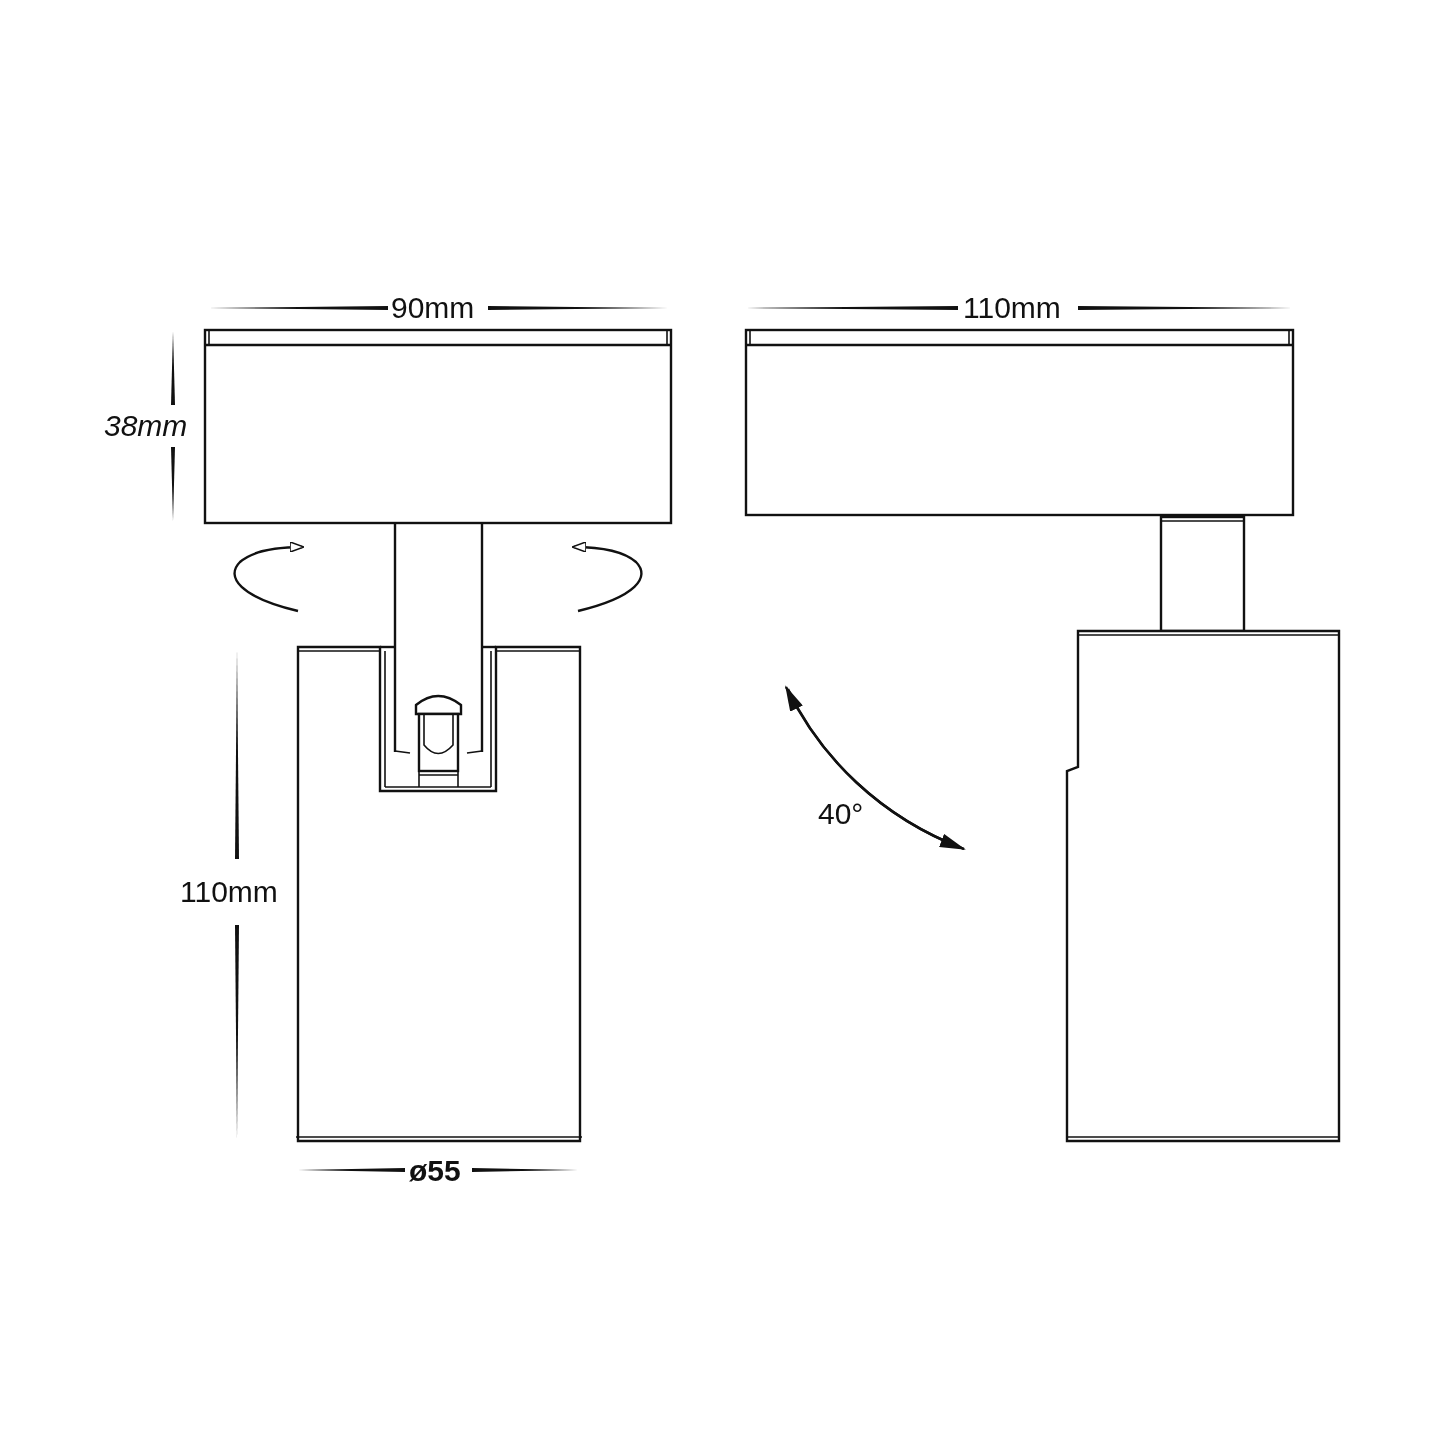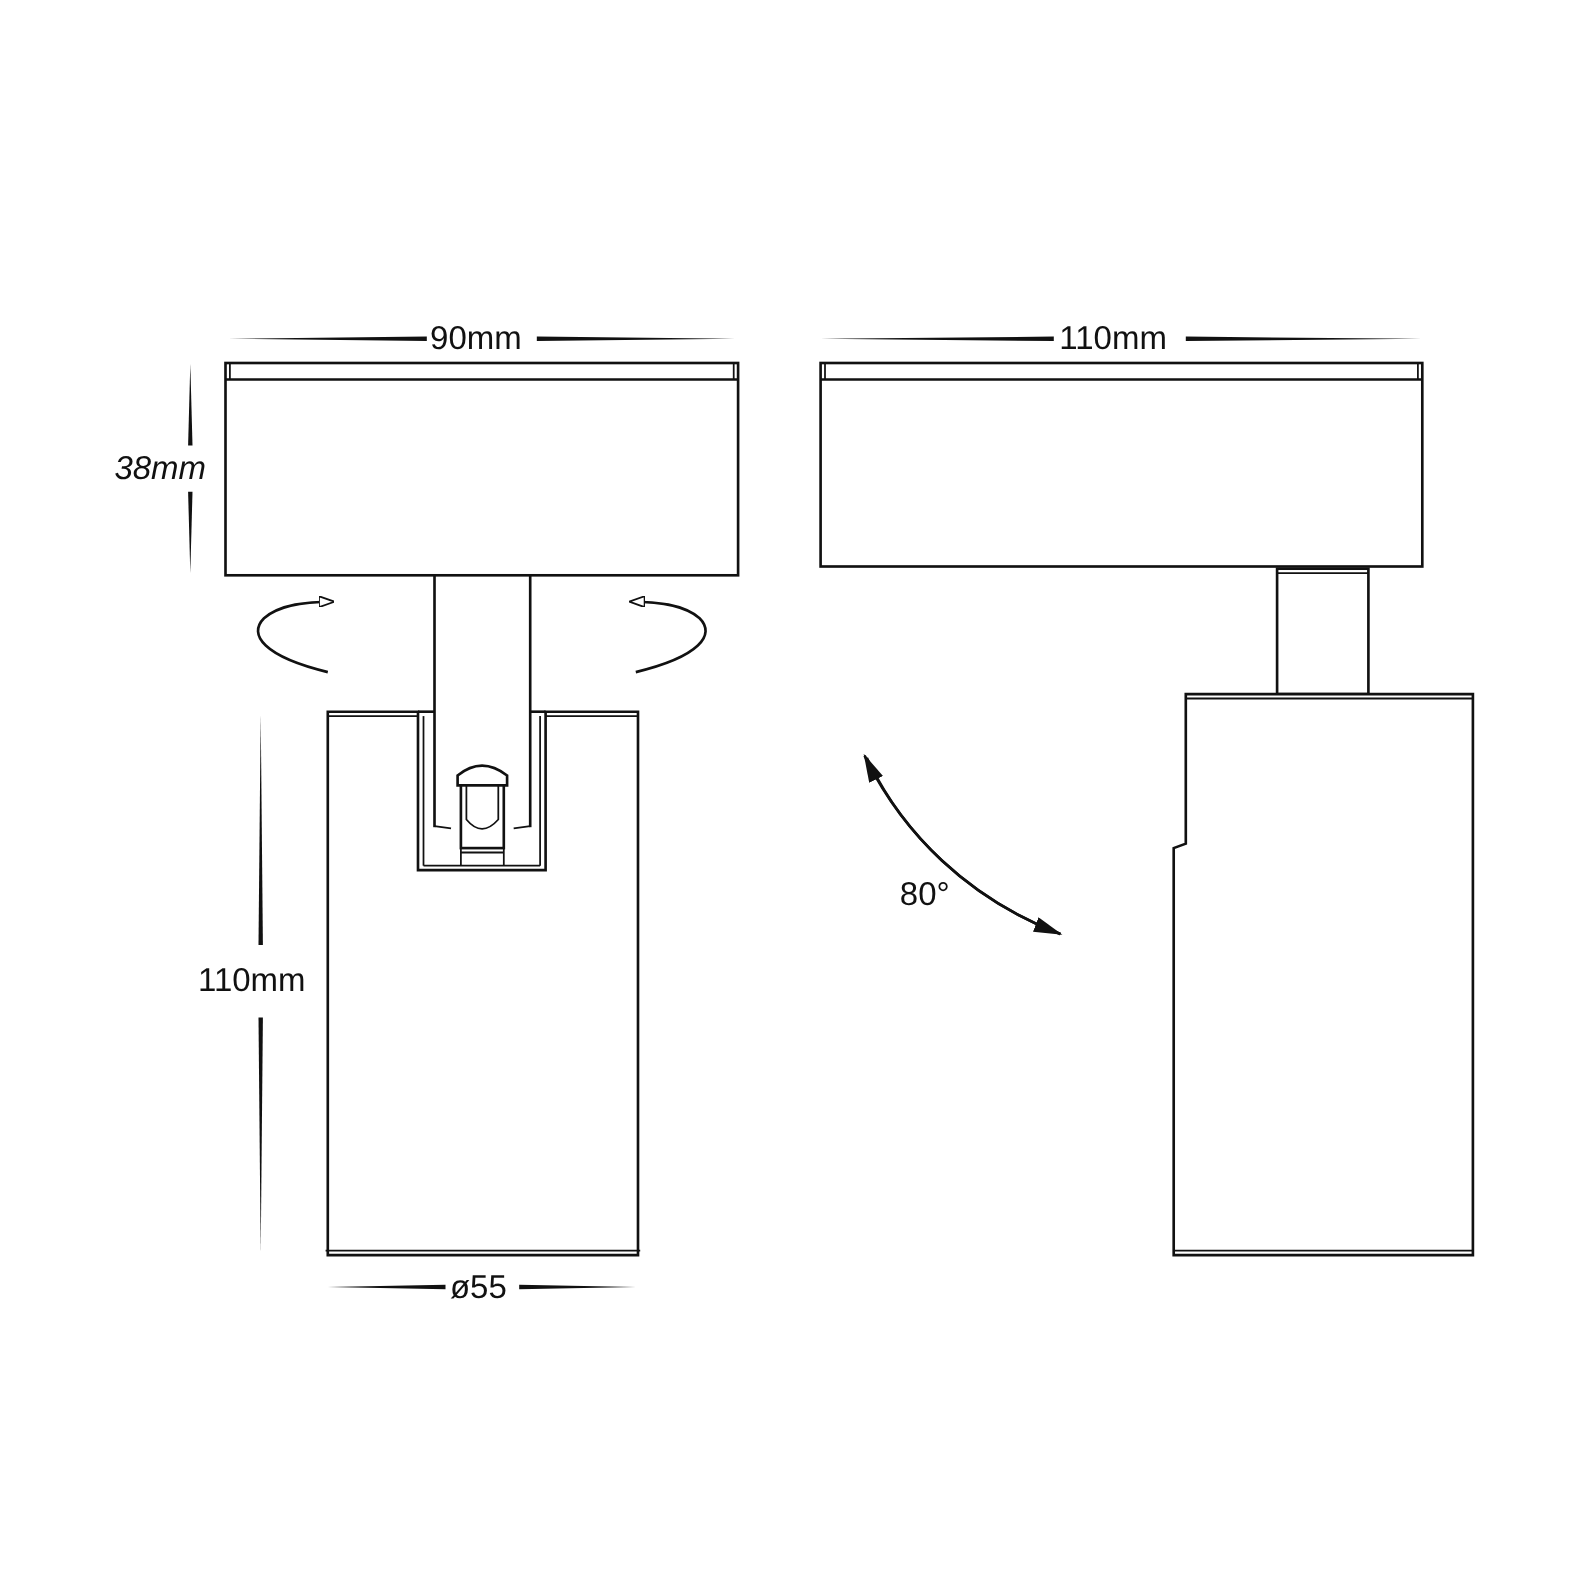--- a/index.html
+++ b/index.html
@@ -111,16 +111,16 @@
       <g>
         <path d="M788,672 C820,740 880,800 964,832" fill="none" stroke="#111" stroke-width="2.4" marker-end="url(#solidTri)"></path>
         <path d="M964,832 C880,800 820,740 786,670" fill="none" stroke="#111" stroke-width="2.4" marker-end="url(#solidTri)"></path>
       </g>
     </g>
   </svg>
 
   <div class="label" style="left:391px; top:276px;">90mm</div>
   <div class="label" style="left:104px; top:394px; background:transparent;font-style:italic;">38mm</div>
   <div class="label" style="left:180px; top:860px; background:transparent;">110mm</div>
-  <div class="label" style="left:409px; top:1139px;">ø55</div>
+  <div class="label" style="left:409px; top:1139px;font-weight:bold;">ø55</div>
   <div class="label" style="left:963px; top:276px;">110mm</div>
-  <div class="label" style="left:818px; top:782px; background:transparent;">80°</div>
+  <div class="label" style="left:818px; top:782px; background:transparent;">40°</div>
 </div>
 
 </body></html>

